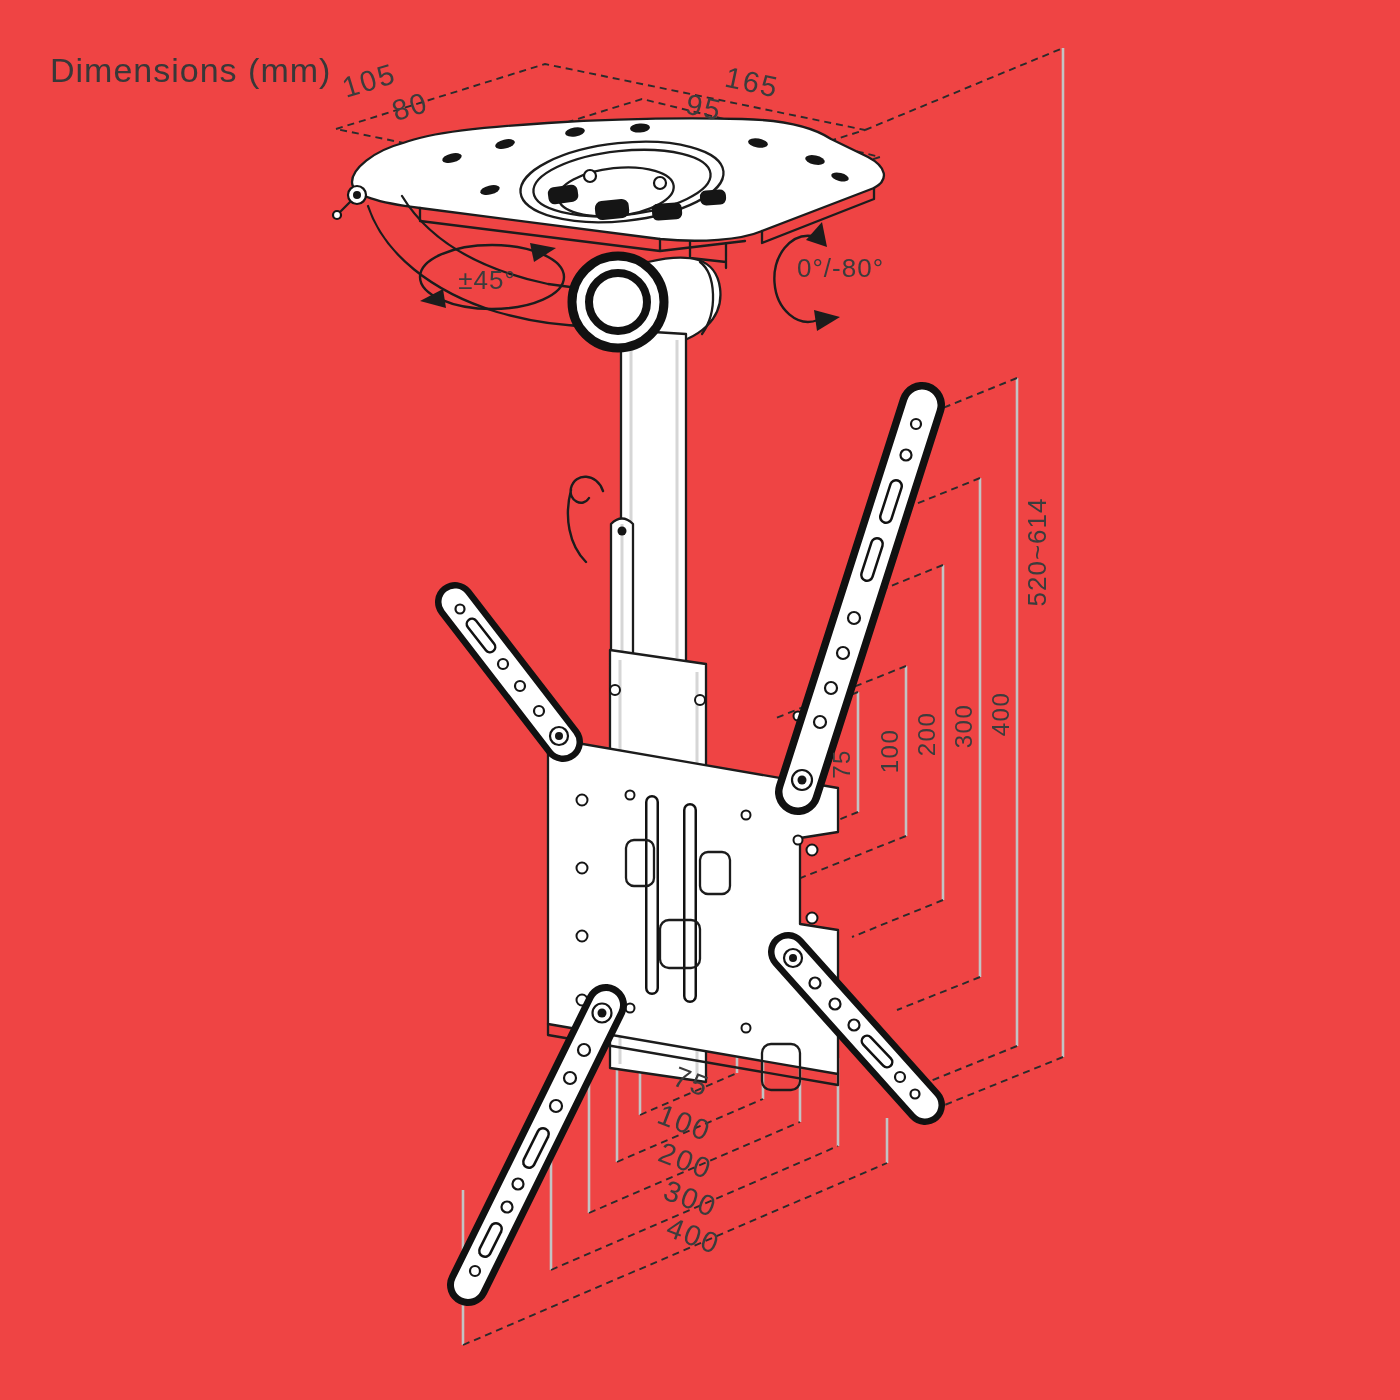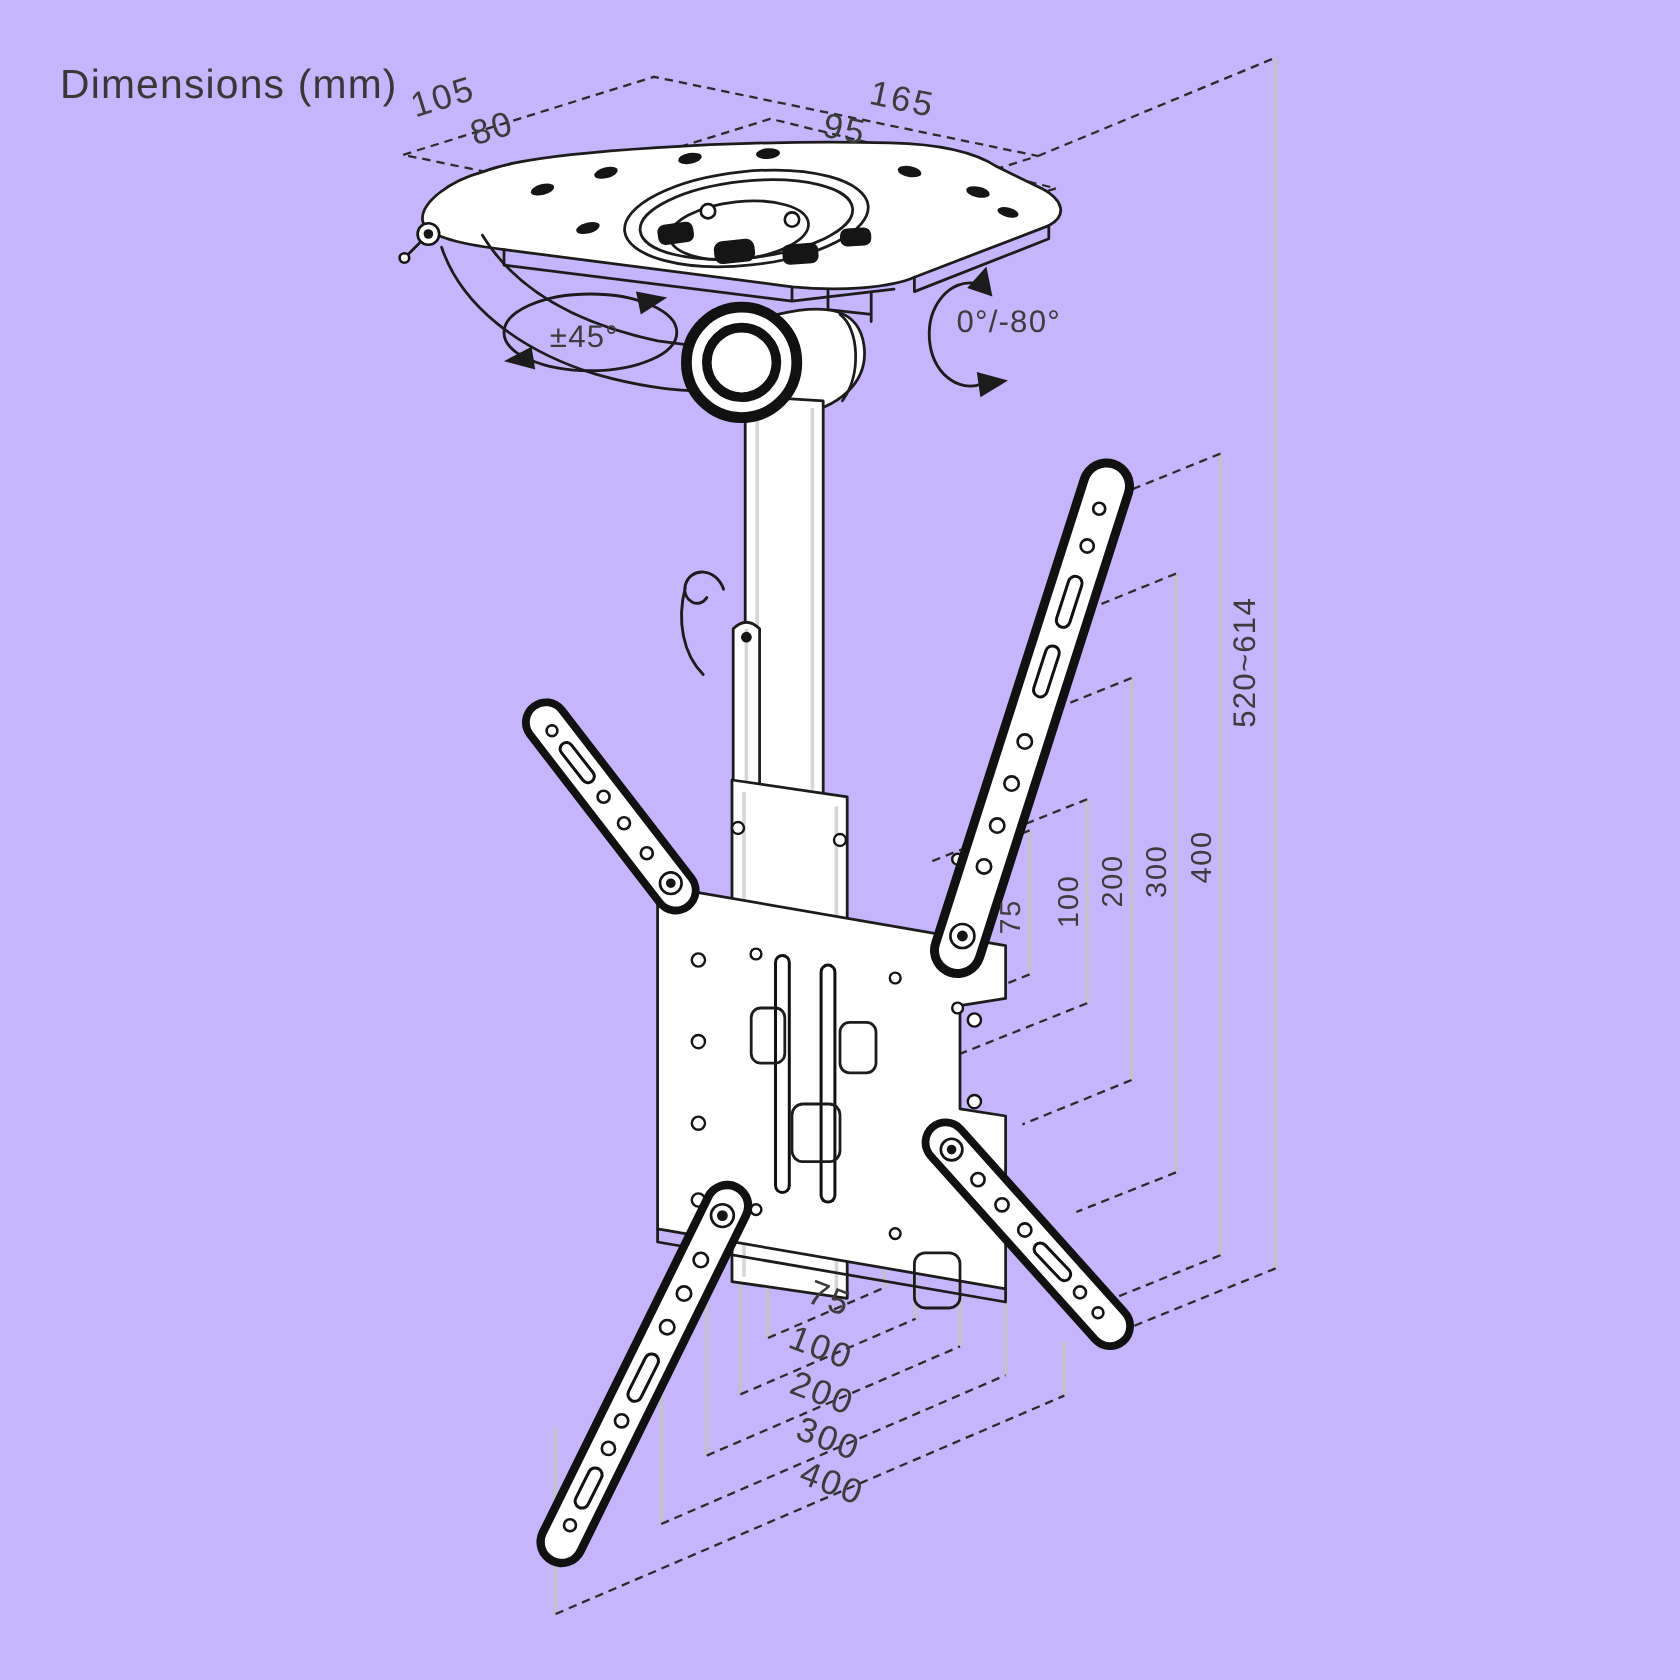--- a/index.html
+++ b/index.html
@@ -1,16 +1,16 @@
 <!DOCTYPE html>
 <html><head>
 <meta charset="utf-8">
 <style>
   html,body{margin:0;padding:0;background:#ffffff;}
-  .stage{position:relative;width:1400px;height:1400px;background:#c4b5fd;overflow:hidden;}
+  .stage{position:relative;width:1400px;height:1400px;background:#ef4444;overflow:hidden;}
   svg{display:block;}
   .lab{font-family:"Liberation Sans",sans-serif;fill:#3c3c3c;}
   .t-title{font-size:34px;letter-spacing:1px;fill:#383838;}
   .t-dim{font-size:29px;letter-spacing:2px;}
   .t-dimS{font-size:24px;letter-spacing:1.5px;}
   .t-ang{font-size:26px;letter-spacing:1px;}
   .dim{stroke:#2b2b2b;stroke-width:1.9;fill:none;stroke-dasharray:7 5;}
   .ext{stroke:#c3c3c3;stroke-width:2.6;fill:none;}
   .ln{stroke:#1c1c1c;stroke-width:2.3;fill:none;stroke-linecap:round;stroke-linejoin:round;}
   .lnw{stroke:#1c1c1c;stroke-width:2.3;fill:#ffffff;stroke-linejoin:round;}

